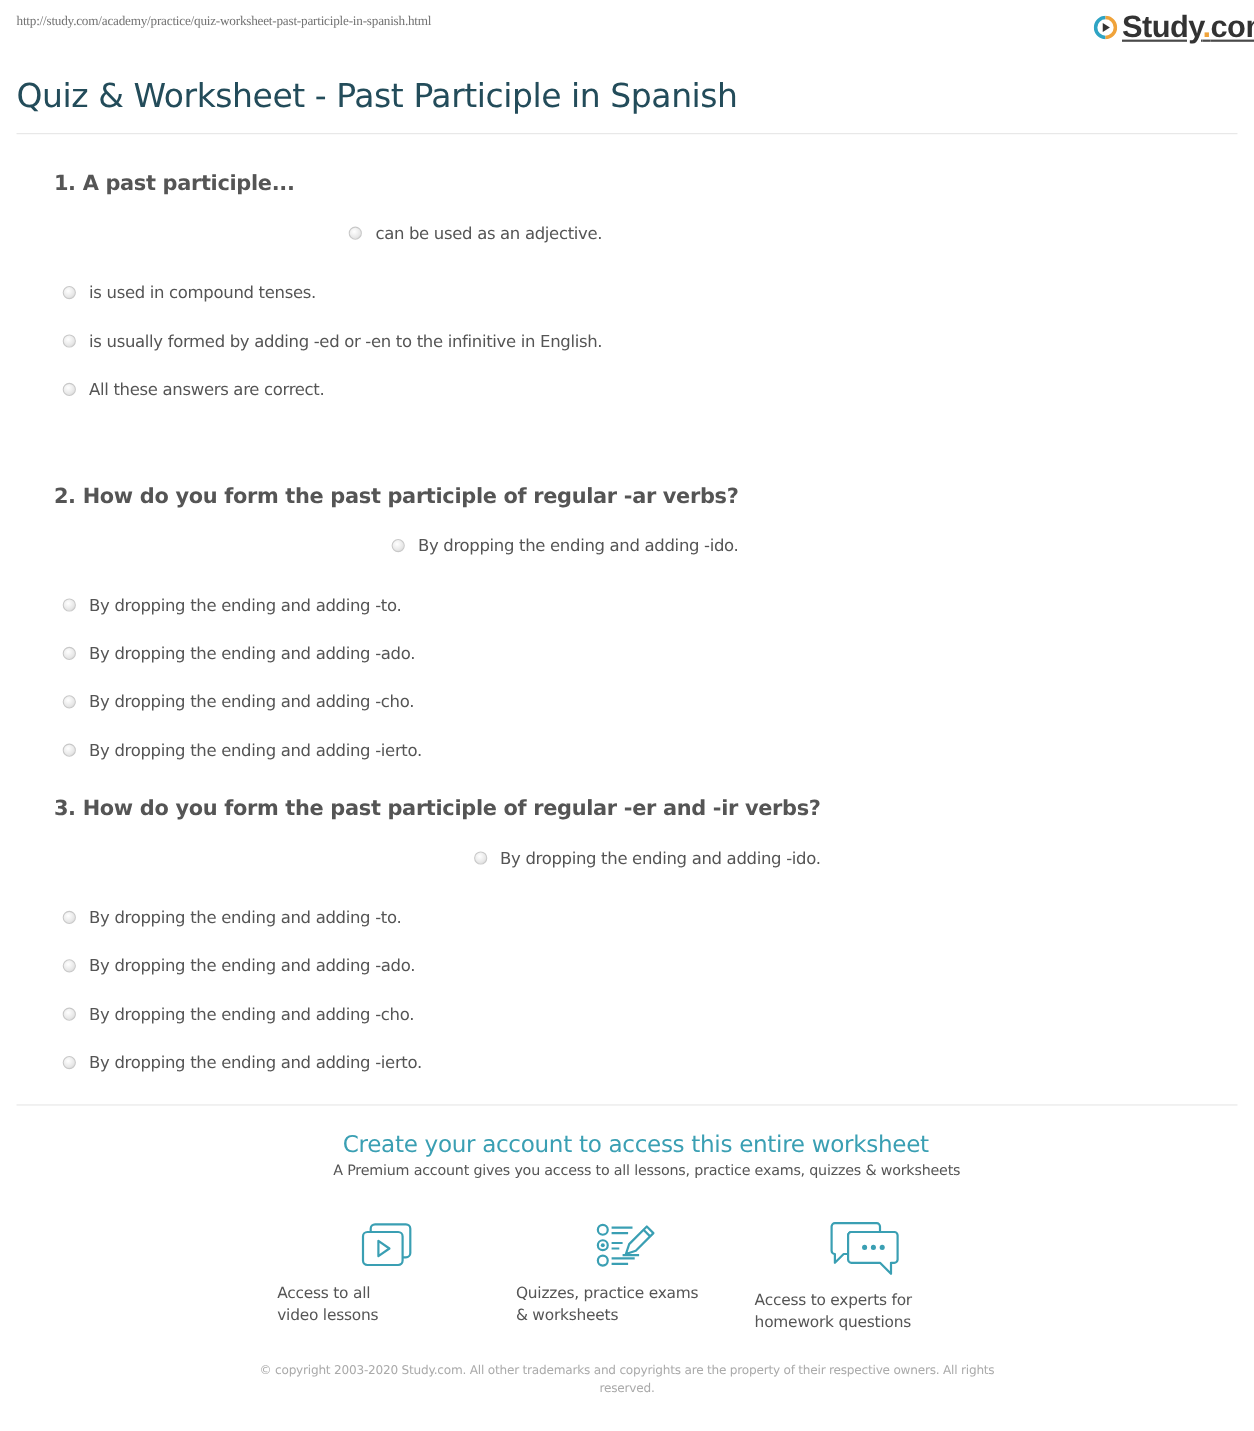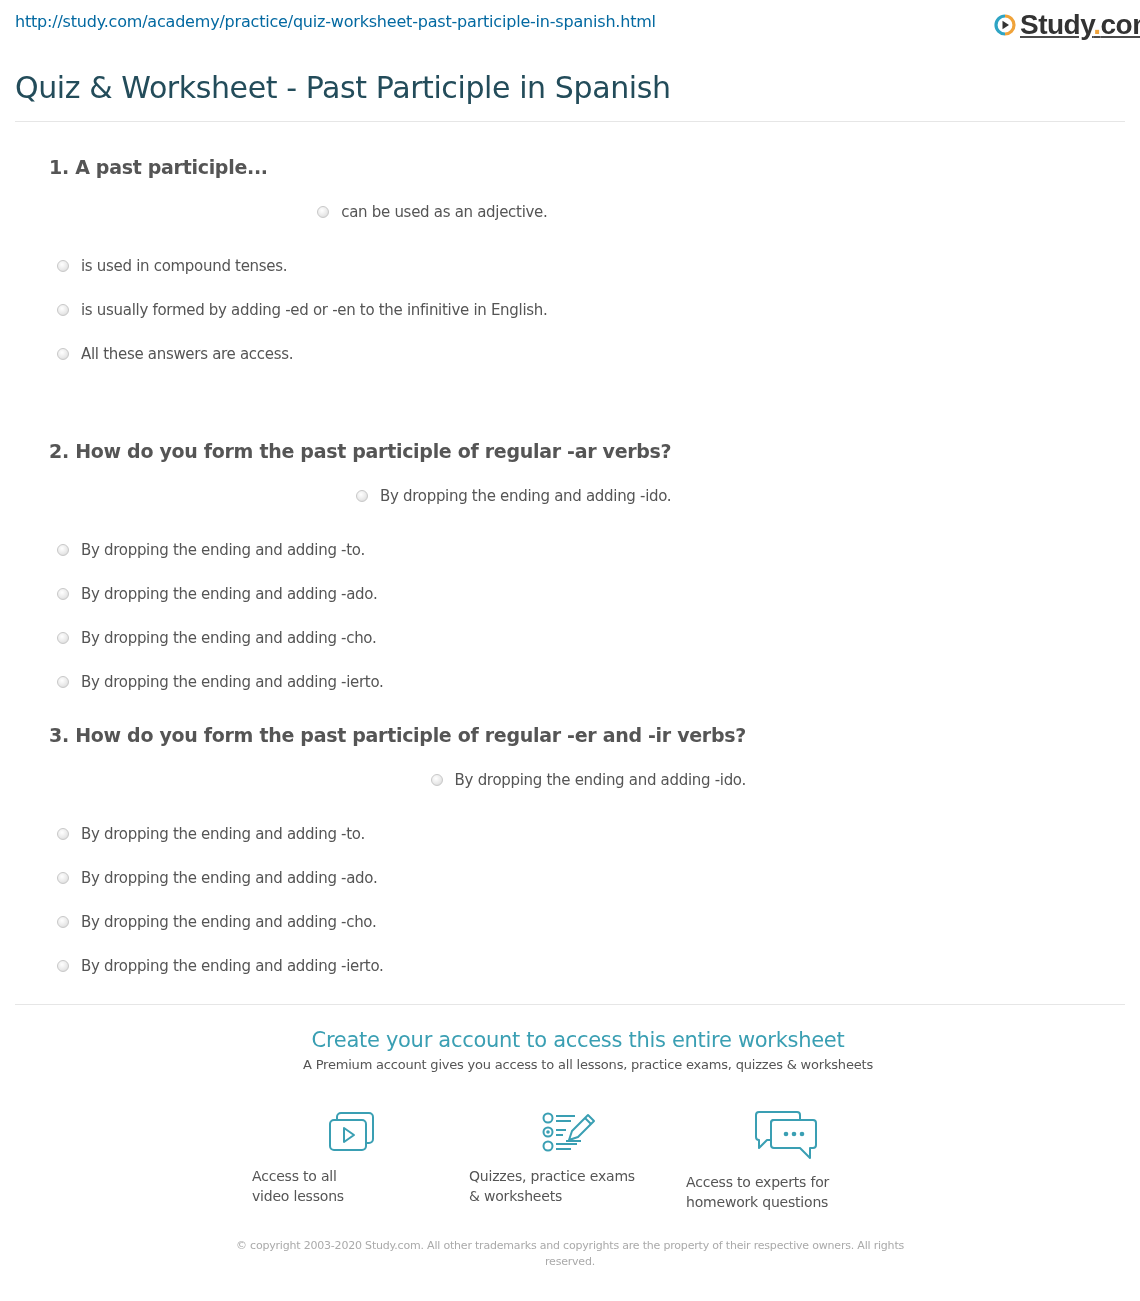--- a/index.html
+++ b/index.html
@@ -1,19 +1,19 @@
 <!DOCTYPE html>
 <html><head>
   <meta charset="utf-8">
   <style>
     * { box-sizing: border-box; margin: 0; padding: 0; }
     html, body { width: 1140px; height: 1301px; background: #ffffff; overflow: hidden; }
     body { font-family: "DejaVu Sans", sans-serif; color: #4a4a4a; position: relative; }
 
-    .url { position: absolute; left: 15px; top: 12px; font-size: 16px; color: #0369a1; letter-spacing: -0.2px; }
+    .url { position: absolute; left: 15px; top: 12px; font-size: 12px; color: #737373; letter-spacing: -0.2px; font-family: Liberation Serif, serif; }
 
     .logo { position: absolute; left: 994px; top: 8px; display: flex; align-items: center; height: 34px; text-decoration: underline; }
     .logo-mark { width: 22px; height: 22px; position: relative; margin-right: 4px; }
     .logo-text { font-size: 28px; font-weight: bold; color: #333; letter-spacing: -0.5px; font-family: "Liberation Sans", sans-serif; }
     .logo-dot { color: #f0a33a; }
 
     .page-title { position: absolute; left: 15px; top: 70px; font-size: 30px; color: #234c5a; font-weight: normal; letter-spacing: -0.4px; }
     .divider { position: absolute; left: 15px; width: 1110px; height: 1px; background: #e6e6e6; }
 
     .question { position: absolute; left: 32px; margin-left: 17px; }
@@ -64,21 +64,21 @@
     <li class="answer">
         <span class="radio"></span>
         <span class="a-text">is used in compound tenses.</span>
       </li>
     <li class="answer">
         <span class="radio"></span>
         <span class="a-text">is usually formed by adding -ed or -en to the infinitive in English.</span>
       </li>
     <li class="answer">
         <span class="radio"></span>
-        <span class="a-text">All these answers are access.</span>
+        <span class="a-text">All these answers are correct.</span>
       </li>
   </ul>
 </div>
 
 <div class="question" style="top:439px">
   <h2 class="q-title">2. How do you form the past participle of regular -ar verbs?</h2>
   <ul class="answers">
     <li class="answer">
         <span class="radio"></span>
         <span class="a-text">By dropping the ending and adding -ido.</span>

